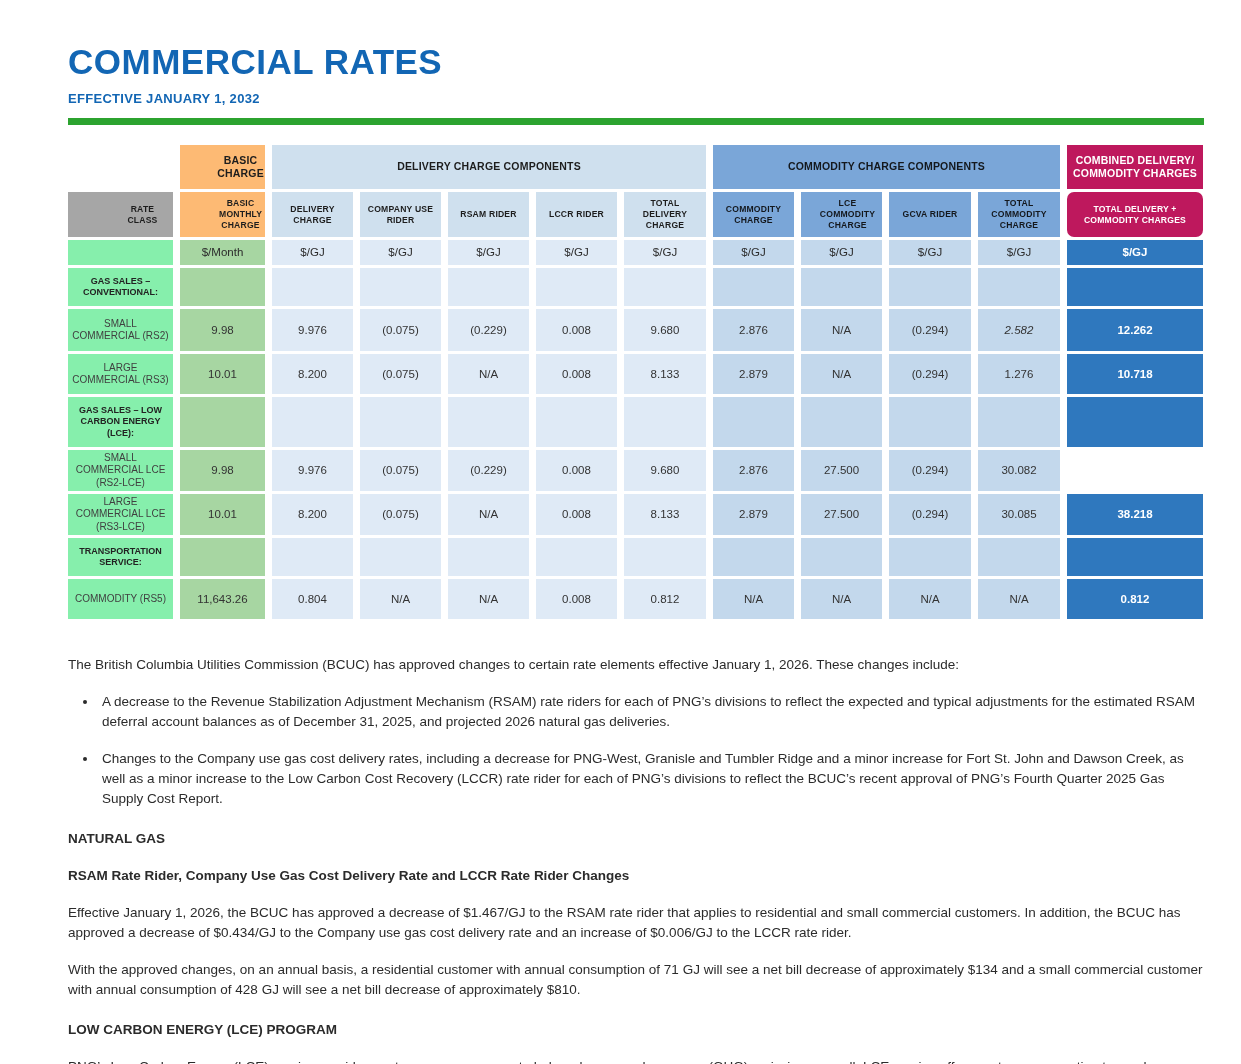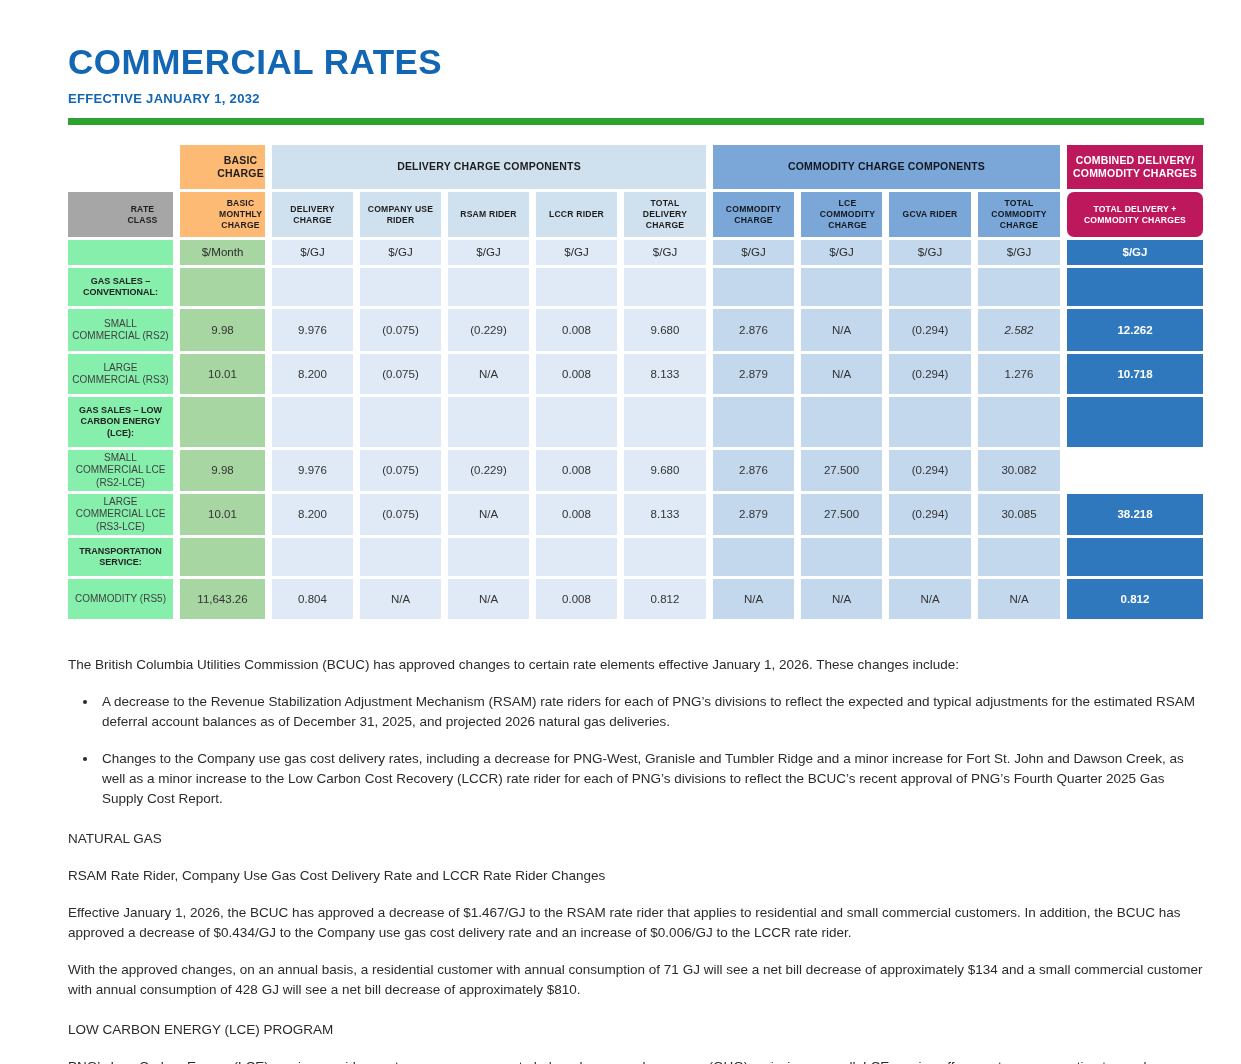--- a/index.html
+++ b/index.html
@@ -69,21 +69,21 @@
   .c-mblue-h { background: #7aa6d8; color: #14181d; }
   .c-mblue   { background: #c3d8ec; }
   .c-dblue-h { background: #be185d; color: #ffffff; }
   .c-dblue   { background: #2f78be; color: #ffffff; font-weight: bold; }
 
   
   .body-copy { margin-top: 36px; width: 1136px; font-size: 13.5px; line-height: 1.48; color: #2b2b2b; }
   .body-copy p { margin: 0 0 17px 0; }
   .changes-list { margin: 0 0 14px 0; padding-left: 30px; }
   .changes-list li { margin-bottom: 17px; padding-left: 4px; }
-  .subhead { font-weight: normal; margin: 0; }
+  .subhead { font-weight: bold; margin: 0; }
   .subhead-block { margin: 20px 0 17px 0; }
 </style>
 </head>
 <body>
 
 <div class="content">
 
   <h1 class="page-title">COMMERCIAL RATES</h1>
   <div class="effective-date">EFFECTIVE JANUARY 1, 2032</div>
   <div class="divider-bar"></div>

